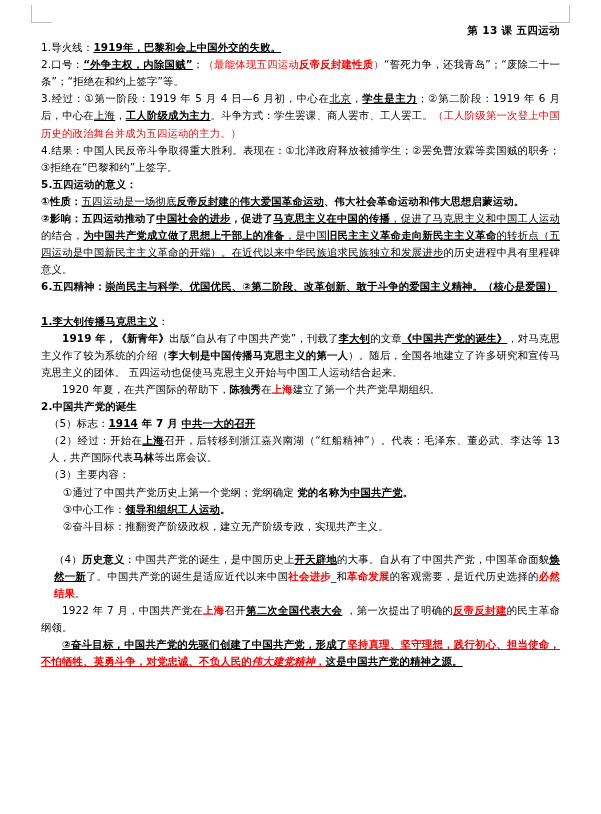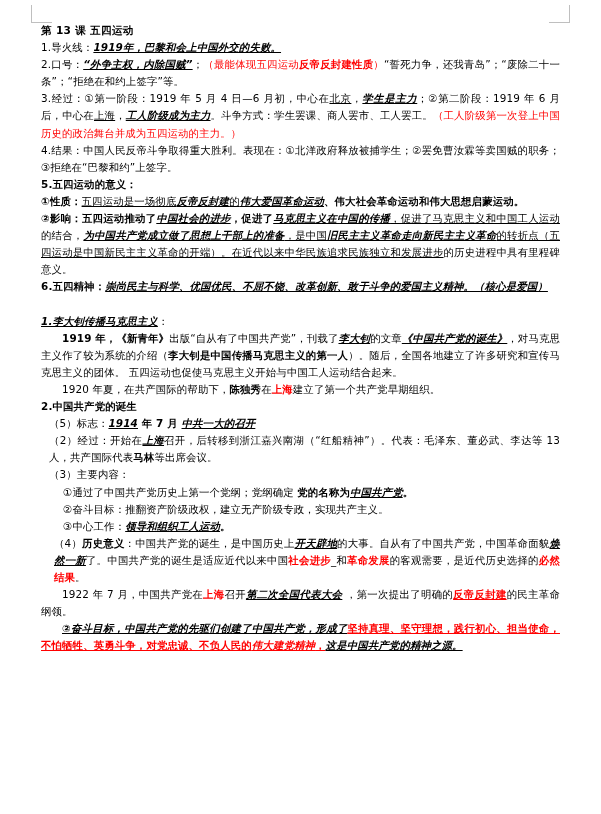--- a/index.html
+++ b/index.html
@@ -48,39 +48,39 @@
     position: relative;
     font-size: 10.4px;
     line-height: 17.1px;
     text-align: justify;
     letter-spacing: 0.15px;
   }
   h2.lesson-title {
     font-size: 10.6px;
     line-height: 17.1px;
     font-weight: bold;
-    text-align: left;
+    text-align: right;
     margin: 0;
     letter-spacing: 0.3px;
   }
   .spacer {
     height: 17.1px;
   }
   p.line {
     margin: 0;
     text-indent: 0;
   }
   p.indent1 { padding-left: 8px; }
   p.indent2 { text-indent: 21px; }
-  p.indent-hang { padding-left: 13px; }
+  p.indent-hang { padding-left: 13px; margin-top: 16px; }
   p.indent-sub { padding-left: 22px; }
 
   .b  { font-weight: bold; }
   .u  { text-decoration: underline; }
-  .bu { font-weight: bold; text-decoration: underline; font-style: italic; }
+  .bu { font-weight: bold; text-decoration: underline; }
   .r  { color: #ff0000; }
   .rb { color: #ff0000; font-weight: bold; }
   .rbu{ color: #ff0000; font-weight: bold; text-decoration: underline; }
   .rbui { color: #ff0000; font-weight: bold; font-style: italic; text-decoration: underline; }
 </style>
 </head>
 <body>
 
 <div class="page">
 
@@ -98,44 +98,44 @@
     <p class="line"><span>3.经过：</span><span>①第一阶段：1919 年 5 月 4 日—6 月初，中心在</span><span class="u">北京</span><span>，</span><span class="bu">学生是主力</span><span>；②第二阶段：1919 年 6 月后，中心在</span><span class="u">上海</span><span>，</span><span class="bu">工人阶级成为主力</span><span>。斗争方式：学生罢课、商人罢市、工人罢工。</span><span class="r">（工人阶级第一次登上中国历史的政治舞台并成为五四运动的主力。）</span></p>
 
     <p class="line">4.结果：中国人民反帝斗争取得重大胜利。表现在：①北洋政府释放被捕学生；②罢免曹汝霖等卖国贼的职务；③拒绝在“巴黎和约”上签字。</p>
 
     <p class="line b">5.五四运动的意义：</p>
 
     <p class="line"><span class="b">①性质：</span><span class="u">五四运动是一场彻底</span><span class="bu">反帝反封建</span><span class="u">的</span><span class="bu">伟大爱国革命运动</span><span class="b">、伟大社会革命运动和伟大思想启蒙运动。</span></p>
 
     <p class="line"><span class="b">②影响：</span><span class="b">五四运动推动了</span><span class="bu">中国社会的进步</span><span class="b">，促进了</span><span class="bu">马克思主义在中国的传播</span><span class="u">，促进了马克思主义和中国工人运动</span><span>的结合，</span><span class="bu">为中国共产党成立做了思想上干部上的准备</span><span class="u">，是中国</span><span class="bu">旧民主主义革命走向新民主主义革命</span><span class="u">的转折点（五四运动是中国新民主主义革命的开端）。在近代以来中华民族</span><span class="u">追求民族独立和发展进步</span><span>的历史进程中具有里程碑意义。</span></p>
 
-    <p class="line"><span class="b">6.五四精神：</span><span class="bu">崇尚民主与科学、优国优民、不屈不饶、改革创新、敢于斗争的爱国主义精神。（核心是爱国）</span></p>
+    <p class="line"><span class="b">6.五四精神：</span><span class="bu">崇尚民主与科学、优国优民、②第二阶段、改革创新、敢于斗争的爱国主义精神。（核心是爱国）</span></p>
 
     <div class="spacer"></div>
 
 
     <p class="line"><span class="bu">1.李大钊传播马克思主义</span><span>：</span></p>
 
     <p class="line indent2"><span class="b">1919 年，</span><span class="b">《新青年》</span><span>出版“自从有了中国共产党”，刊载了</span><span class="bu">李大钊</span><span>的文章</span><span class="bu">《中国共产党的诞生》</span><span>，对马克思主义作了较为系统的介绍（</span><span class="b">李大钊是中国传播马克思主义的第一人</span><span>）。随后，全国各地建立了许多研究和宣传马克思主义的团体。 五四运动也促使马克思主义开始与中国工人运动结合起来。</span></p>
 
     <p class="line indent2"><span>1920 年夏，在共产国际的帮助下，</span><span class="b">陈独秀</span><span>在</span><span class="rb">上海</span><span>建立了第一个共产党早期组织。</span></p>
 
     <p class="line b">2.中国共产党的诞生</p>
 
     <p class="line indent1"><span>（5）标志：</span><span class="bu">1914</span><span class="b"> 年 7 月 </span><span class="bu">中共一大的召开</span></p>
 
     <p class="line indent1"><span>（2）经过：开始在</span><span class="bu">上海</span><span>召开，后转移到浙江嘉兴南湖（“红船精神”）。代表：毛泽东、董必武、李达等 13 人，共产国际代表</span><span class="b">马林</span><span>等出席会议。</span></p>
 
     <p class="line indent1">（3）主要内容：</p>
 
     <p class="line indent-sub"><span>①通过了中国共产党历史上第一个党纲；党纲确定 </span><span class="b">党的名称为</span><span class="bu">中国共产党</span><span class="b">。</span></p>
 
+    <p class="line indent-sub"><span>③中心工作：</span><span class="bu">领导和组织工人运动</span><span class="b">。</span></p>
+
     <p class="line indent-sub">②奋斗目标：推翻资产阶级政权，建立无产阶级专政，实现共产主义。</p>
-
-    <p class="line indent-sub"><span>③中心工作：</span><span class="bu">领导和组织工人运动</span><span class="b">。</span></p>
 
 
     <p class="line indent-hang"><span>（4）</span><span class="b">历史意义</span><span>：中国共产党的诞生，是中国历史上</span><span class="bu">开天辟地</span><span>的大事。自从有了中国共产党，中国革命面貌</span><span class="bu">焕然一新</span><span>了。中国共产党的诞生是适应近代以来中国</span><span class="rb">社会进步</span><span>_和</span><span class="rb">革命发展</span><span>的客观需要，是近代历史选择的</span><span class="rb">必然结果</span><span>。</span></p>
 
     <p class="line indent2"><span>1922 年 7 月，中国共产党在</span><span class="rb">上海</span><span>召开</span><span class="bu">第二次全国代表大会</span><span> ，第一次提出了明确的</span><span class="rbu">反帝反封建</span><span>的民主革命纲领。</span></p>
 
     <p class="line indent2"><span class="bu">②奋斗目标，中国共产党的先驱们创建了中国共产党，形成了</span><span class="rbu">坚持真理、坚守理想，践行初心、担当使命，不怕牺牲、英勇斗争，对党忠诚、不负人民的</span><span class="rbui">伟大建党精神</span><span class="rbu">，</span><span class="bu">这是中国共产党的精神之源。</span></p>
 
   </div>
 </div>

